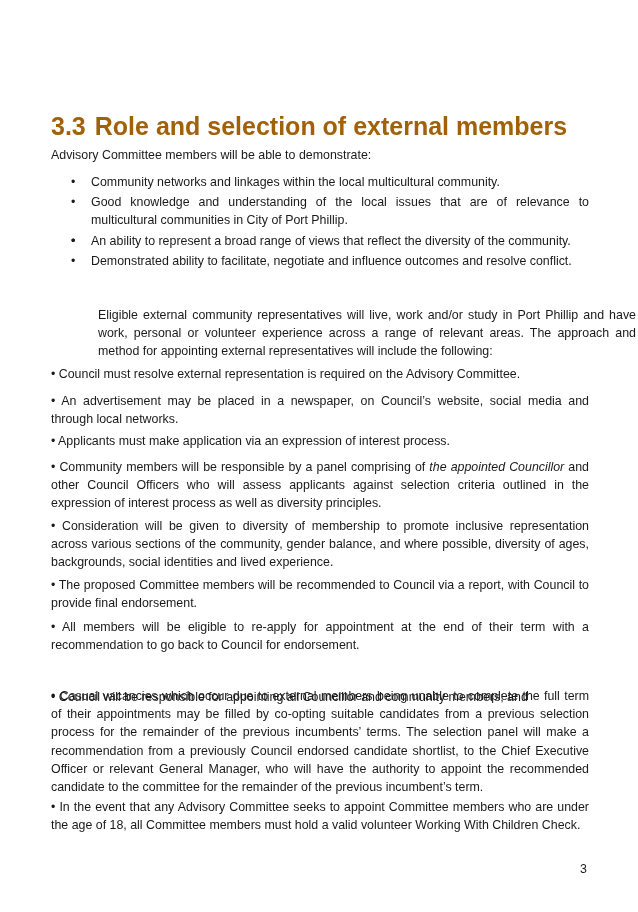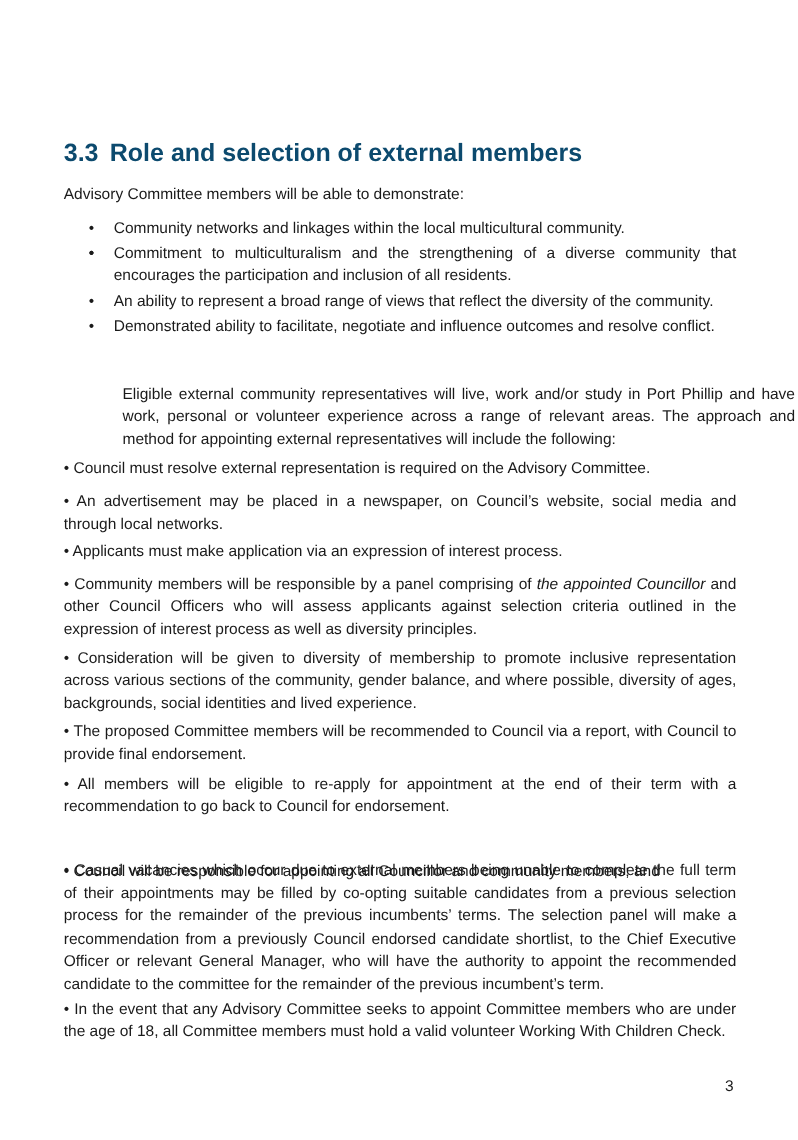--- a/index.html
+++ b/index.html
@@ -19,23 +19,23 @@
       position: absolute;
       left: 51px;
       top: 0;
       width: 538px;
     }
     h1.section-title {
       position: absolute;
       top: 112px;
       left: 0;
       margin: 0;
-      font-size: 20px;
+      font-size: 25px;
       font-weight: bold;
-      color: #0c4a6e;
+      color: #a16207;
       white-space: nowrap;
       letter-spacing: 0;
     }
     h1.section-title .num {
       margin-right: 9px;
     }
     .body-text {
       position: absolute;
       left: 0;
       width: 538px;
@@ -87,22 +87,22 @@
 <body>
 
 <div class="page">
 
   <h1 class="section-title"><span class="num">3.3</span><span>Role and selection of external members</span></h1>
 
   <p class="body-text intro">Advisory Committee members will be able to demonstrate:</p>
 
   <ul class="criteria">
     <li><span class="bullet">•</span><span>Community networks and linkages within the local multicultural community.</span></li>
+    <li><span class="bullet">•</span><span>Good knowledge and understanding of the local issues that are of relevance to multicultural communities in City of Port Phillip.</span></li>
     <li><span class="bullet">•</span></li>
-    <li><span class="bullet">•</span><span>Commitment to multiculturalism and the strengthening of a diverse community that encourages the participation and inclusion of all residents.</span></li>
     <li><span class="bullet">•</span><span>An ability to represent a broad range of views that reflect the diversity of the community.</span></li>
     <li><span class="bullet">•</span><span>Demonstrated ability to facilitate, negotiate and influence outcomes and resolve conflict.</span></li>
   </ul>
 
   <p class="para" style="top:306px;margin-left:47px;">Eligible external community representatives will live, work and/or study in Port Phillip and have work, personal or volunteer experience across a range of relevant areas. The approach and method for appointing external representatives will include the following:</p>
 
   <p class="para" style="top:365px;">• Council must resolve external representation is required on the Advisory Committee.</p>
   <p class="para" style="top:392px;">• An advertisement may be placed in a newspaper, on Council’s website, social media and through local networks.</p>
   <p class="para" style="top:432px;">• Applicants must make application via an expression of interest process.</p>
   <p class="para" style="top:458px;"><span>• Community members will be responsible by a panel comprising of </span><em>the appointed Councillor</em><span> and other Council Officers who will assess applicants against selection criteria outlined in the expression of interest process as well as diversity principles.</span></p>

